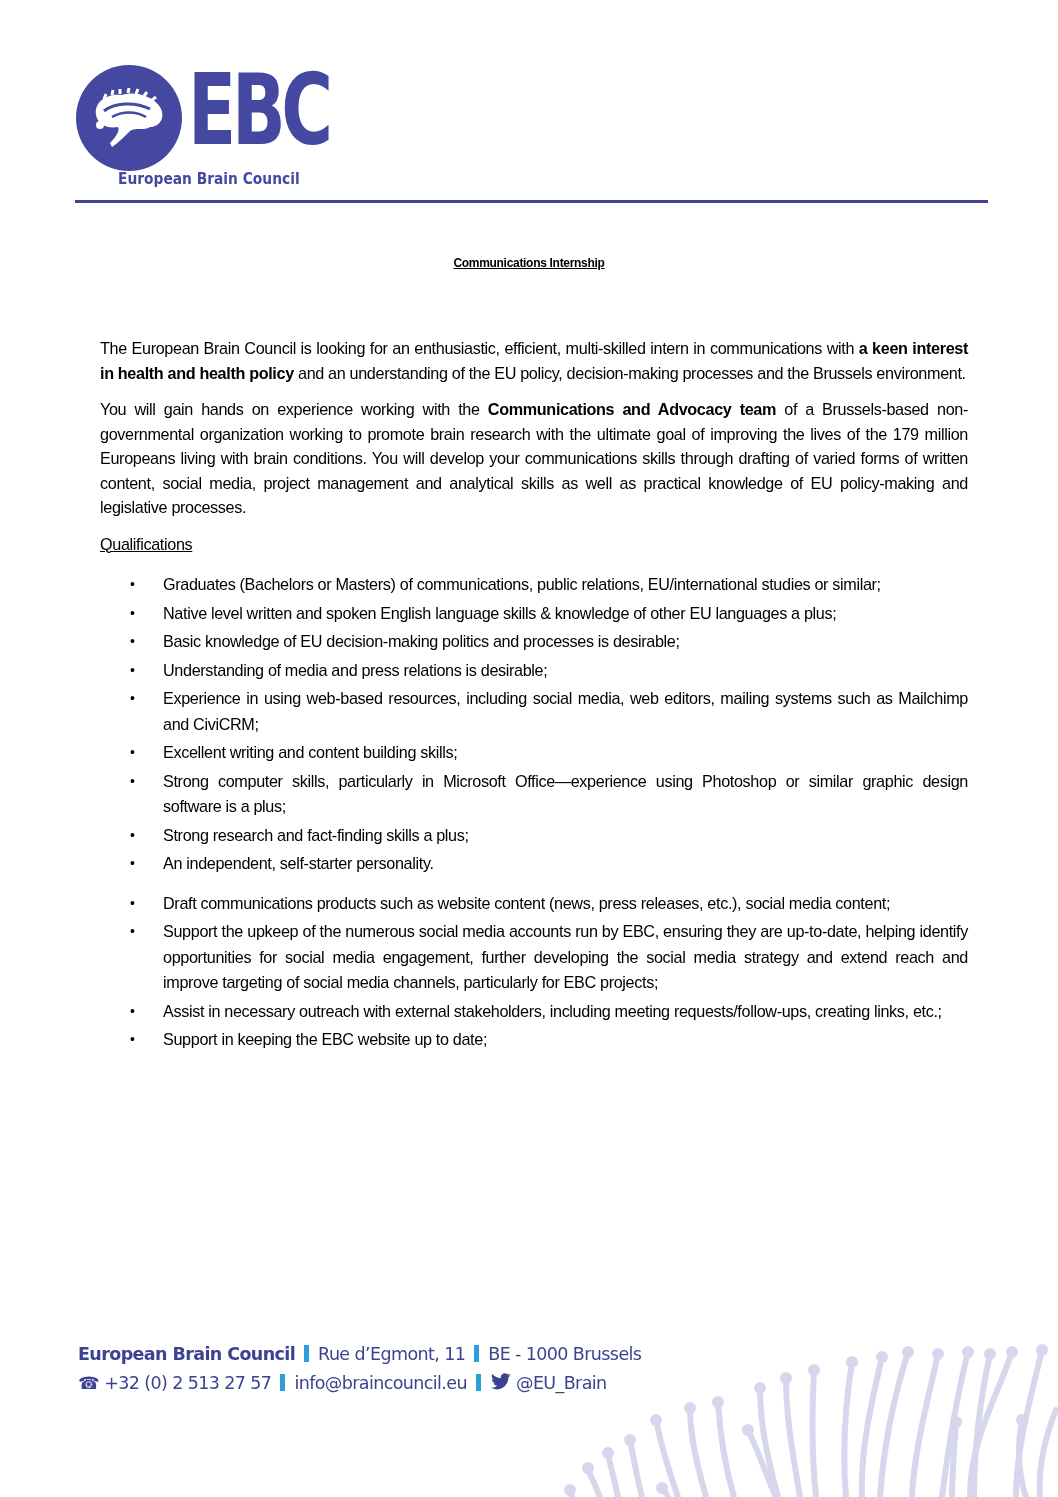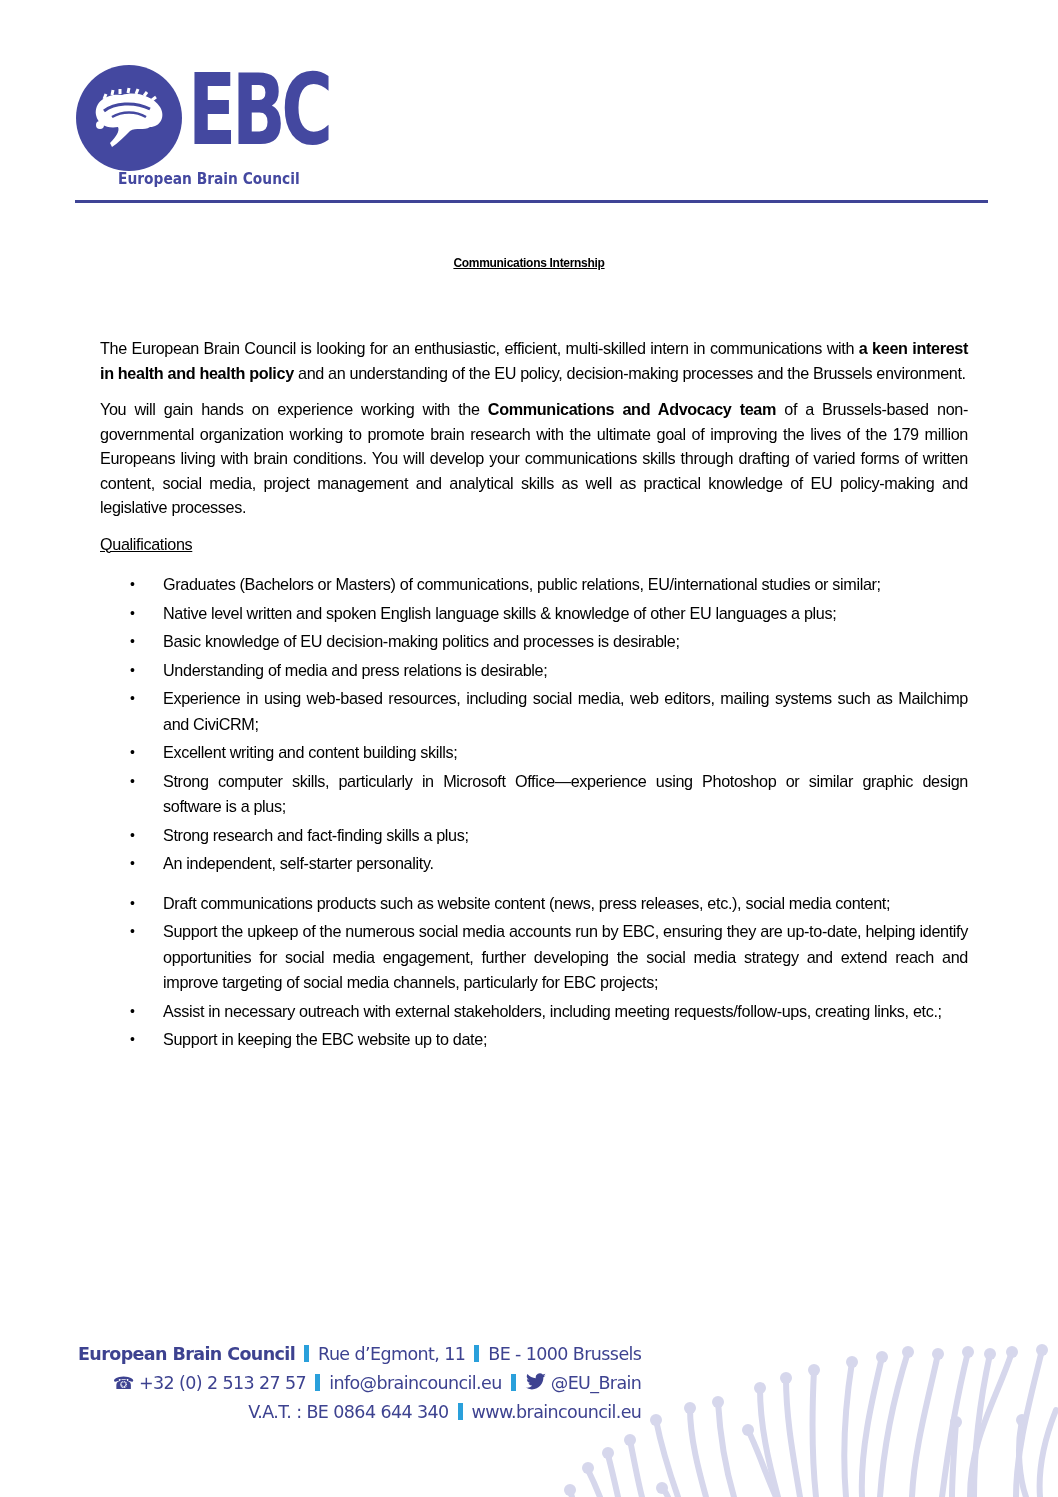--- a/index.html
+++ b/index.html
@@ -24,21 +24,21 @@
                line-height: 24.5px; letter-spacing: -0.35px; }
     .para { margin: 0 0 12px 0; text-align: justify; }
     .section-head { text-decoration: underline; margin: 8px 0 16px 0; }
     ul { list-style: none; margin: 0 0 14px 0; padding: 0; }
     li { position: relative; padding-left: 63px; text-align: justify; margin: 0 0 3px 0; line-height: 25.5px; }
     li .bullet { position: absolute; left: 30px; top: 0; font-size: 14px; }
     b { font-weight: bold; }
 
     .footer { position: absolute; left: 78px; top: 1340px; font-family: "DejaVu Sans", sans-serif;
               font-size: 17.5px; color: #3d4290; line-height: 29px; letter-spacing: -0.6px; }
-    .footer .row { white-space: nowrap; text-align: right; }
+    .footer .row { white-space: nowrap; }
     .footer .org { font-weight: bold; }
     .sep { display: inline-block; width: 5px; height: 17px; background: #2aa0db; margin: 0 9px -2px 9px; }
     .deco { position: absolute; left: 550px; top: 1310px; }
   </style>
 </head>
 <body>
 
 <div class="logo">
   <div class="logo-circle">
     <svg width="78" height="62" viewBox="0 0 78 62">
@@ -140,16 +140,13 @@
 <div class="footer">
   <div class="row">
     <span class="org">European Brain Council</span><span class="sep"></span><span>Rue d’Egmont, 11</span><span class="sep"></span><span>BE - 1000 Brussels</span>
   </div>
   <div class="row">
     <span>☎</span>
     <span>+32 (0) 2 513 27 57</span><span class="sep"></span><span>info@braincouncil.eu</span><span class="sep"></span><svg width="22" height="18" viewBox="0 0 24 20" style="vertical-align:-2px;margin-right:4px">
         <path d="M23 2.5c-.8.4-1.7.6-2.6.7.9-.6 1.6-1.4 2-2.5-.9.5-1.9.9-2.9 1.1A4.5 4.5 0 0 0 11.8 5.9 12.8 12.8 0 0 1 2.5 1.2a4.5 4.5 0 0 0 1.4 6 4.4 4.4 0 0 1-2-.6v.1a4.5 4.5 0 0 0 3.6 4.4 4.5 4.5 0 0 1-2 .1 4.5 4.5 0 0 0 4.2 3.1A9 9 0 0 1 .5 16.2 12.8 12.8 0 0 0 7.4 18.2c8.3 0 12.8-6.9 12.8-12.8v-.6c.9-.6 1.6-1.4 2.2-2.3z" fill="#3d4290"></path>
       </svg><span>@EU_Brain</span>
   </div>
-  <div class="row">
-    <span>V.A.T. : BE 0864 644 340</span><span class="sep"></span><span>www.braincouncil.eu</span>
-  </div>
 </div>
 
 </body></html>

